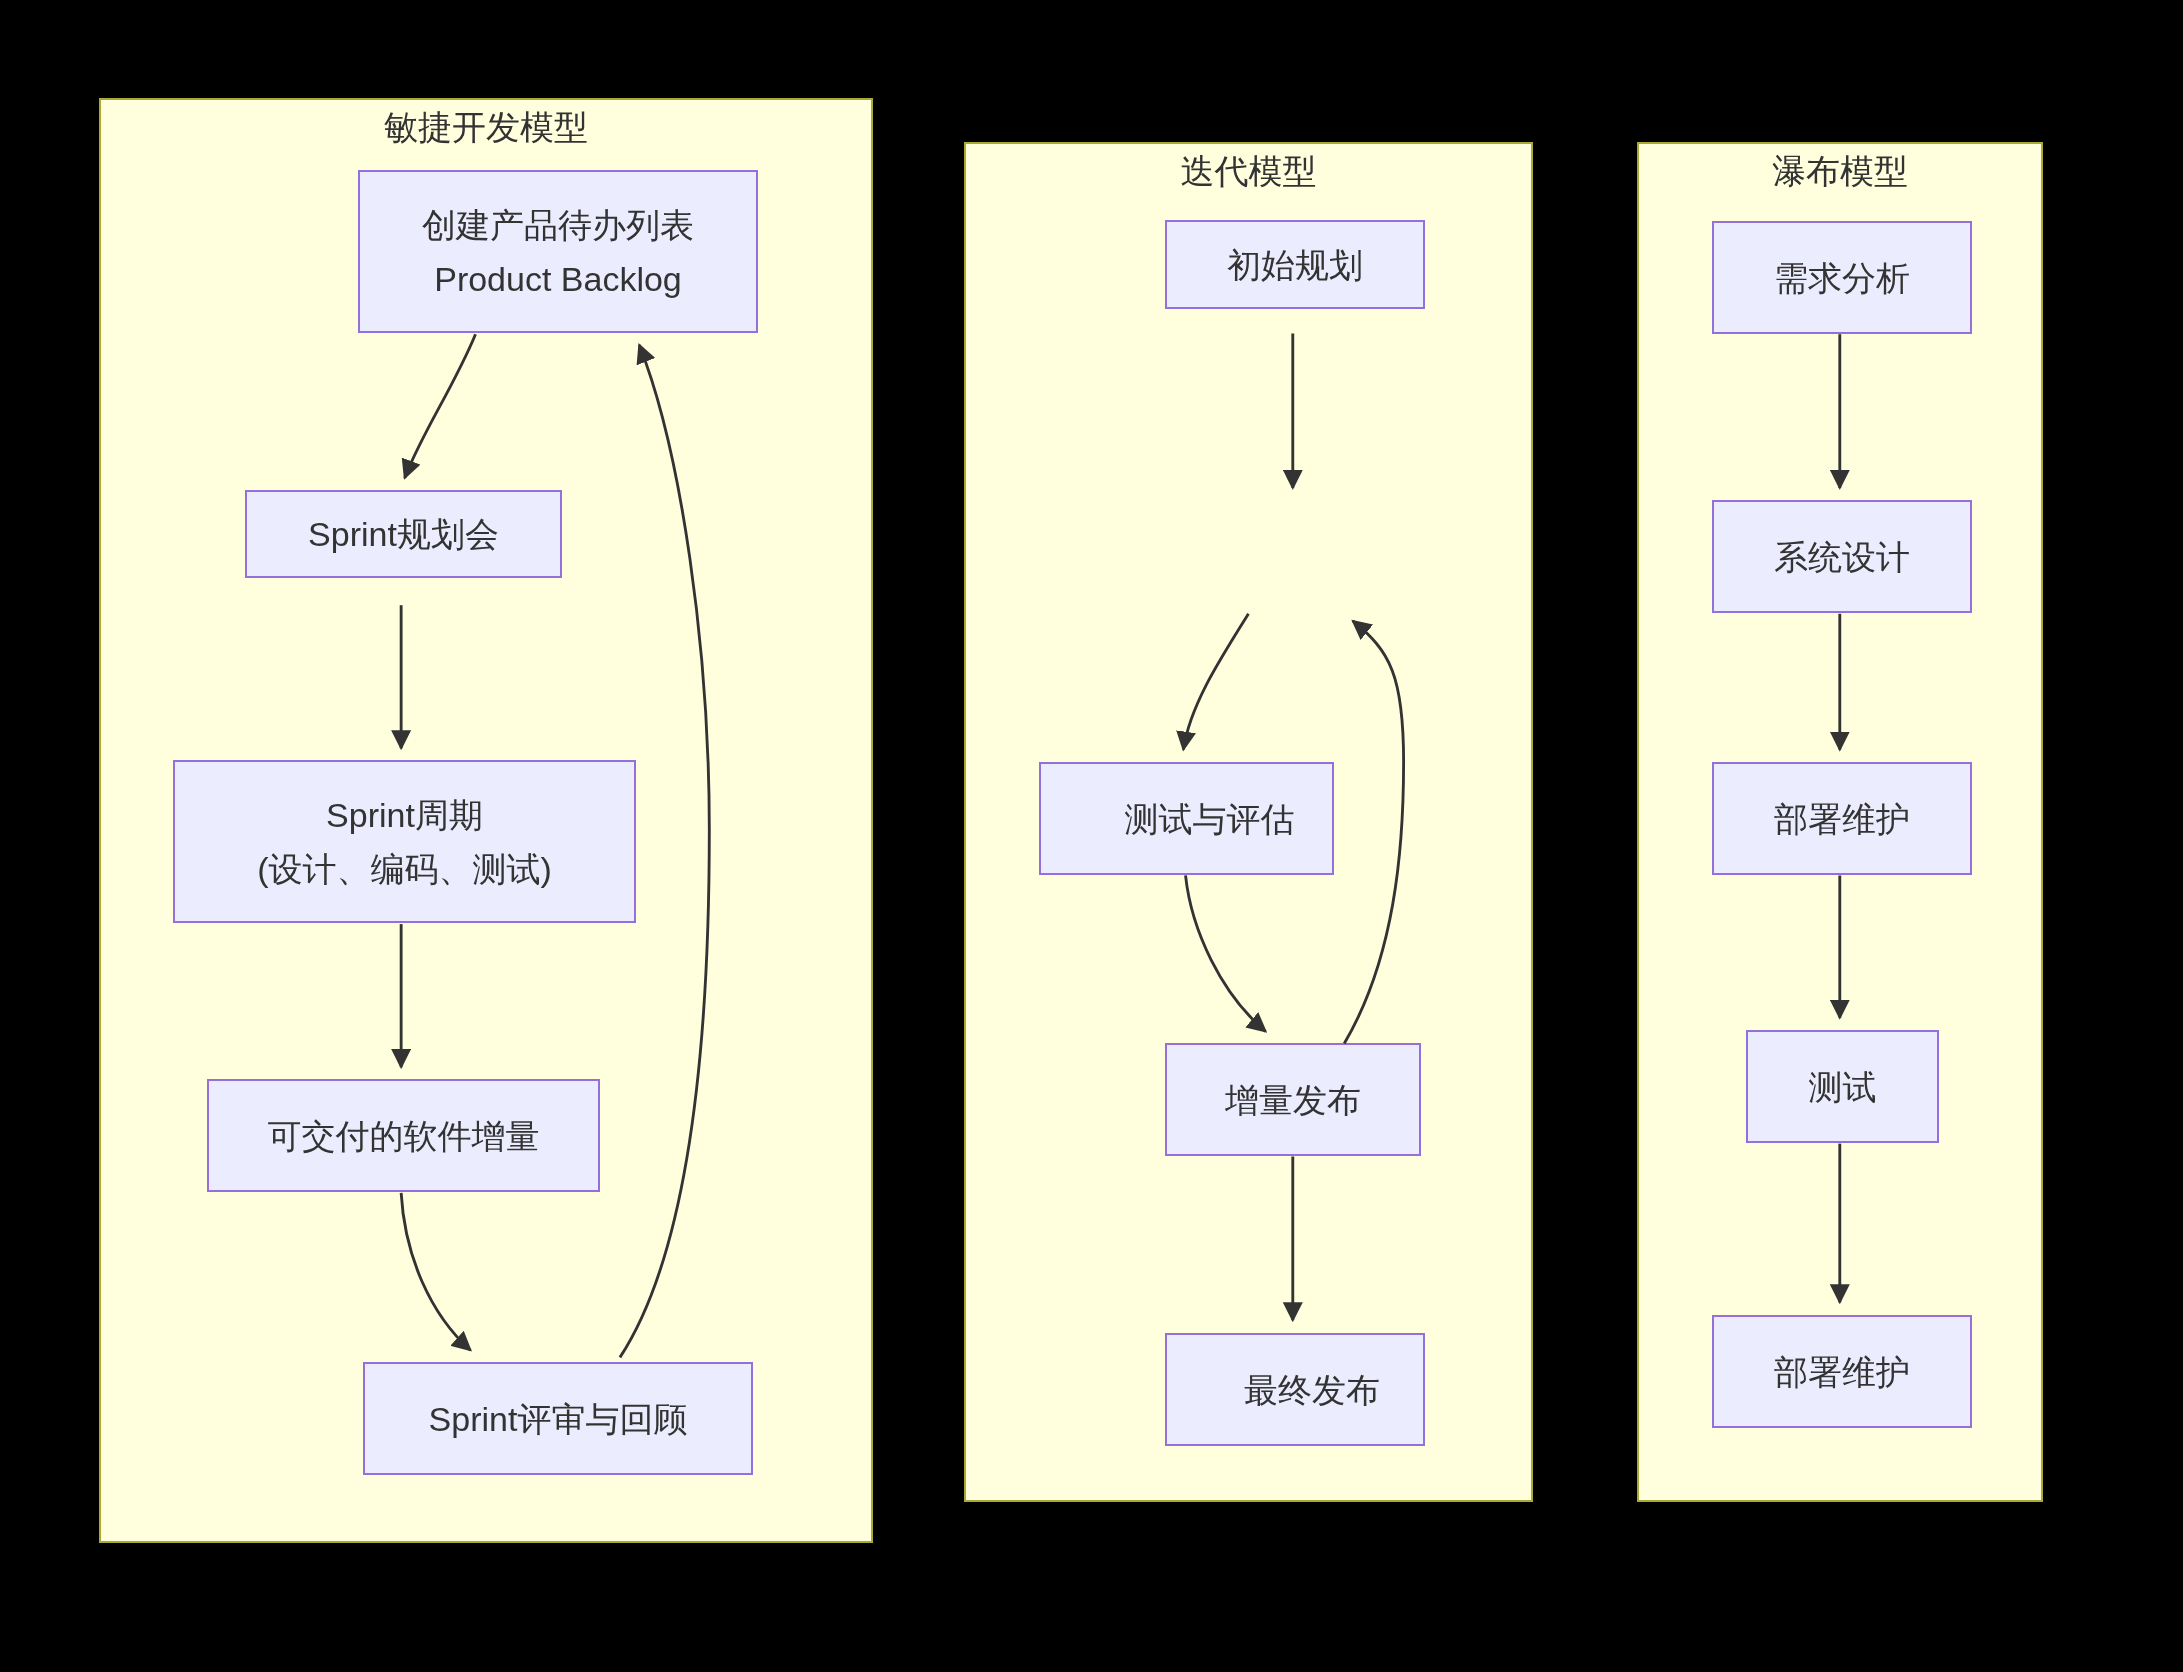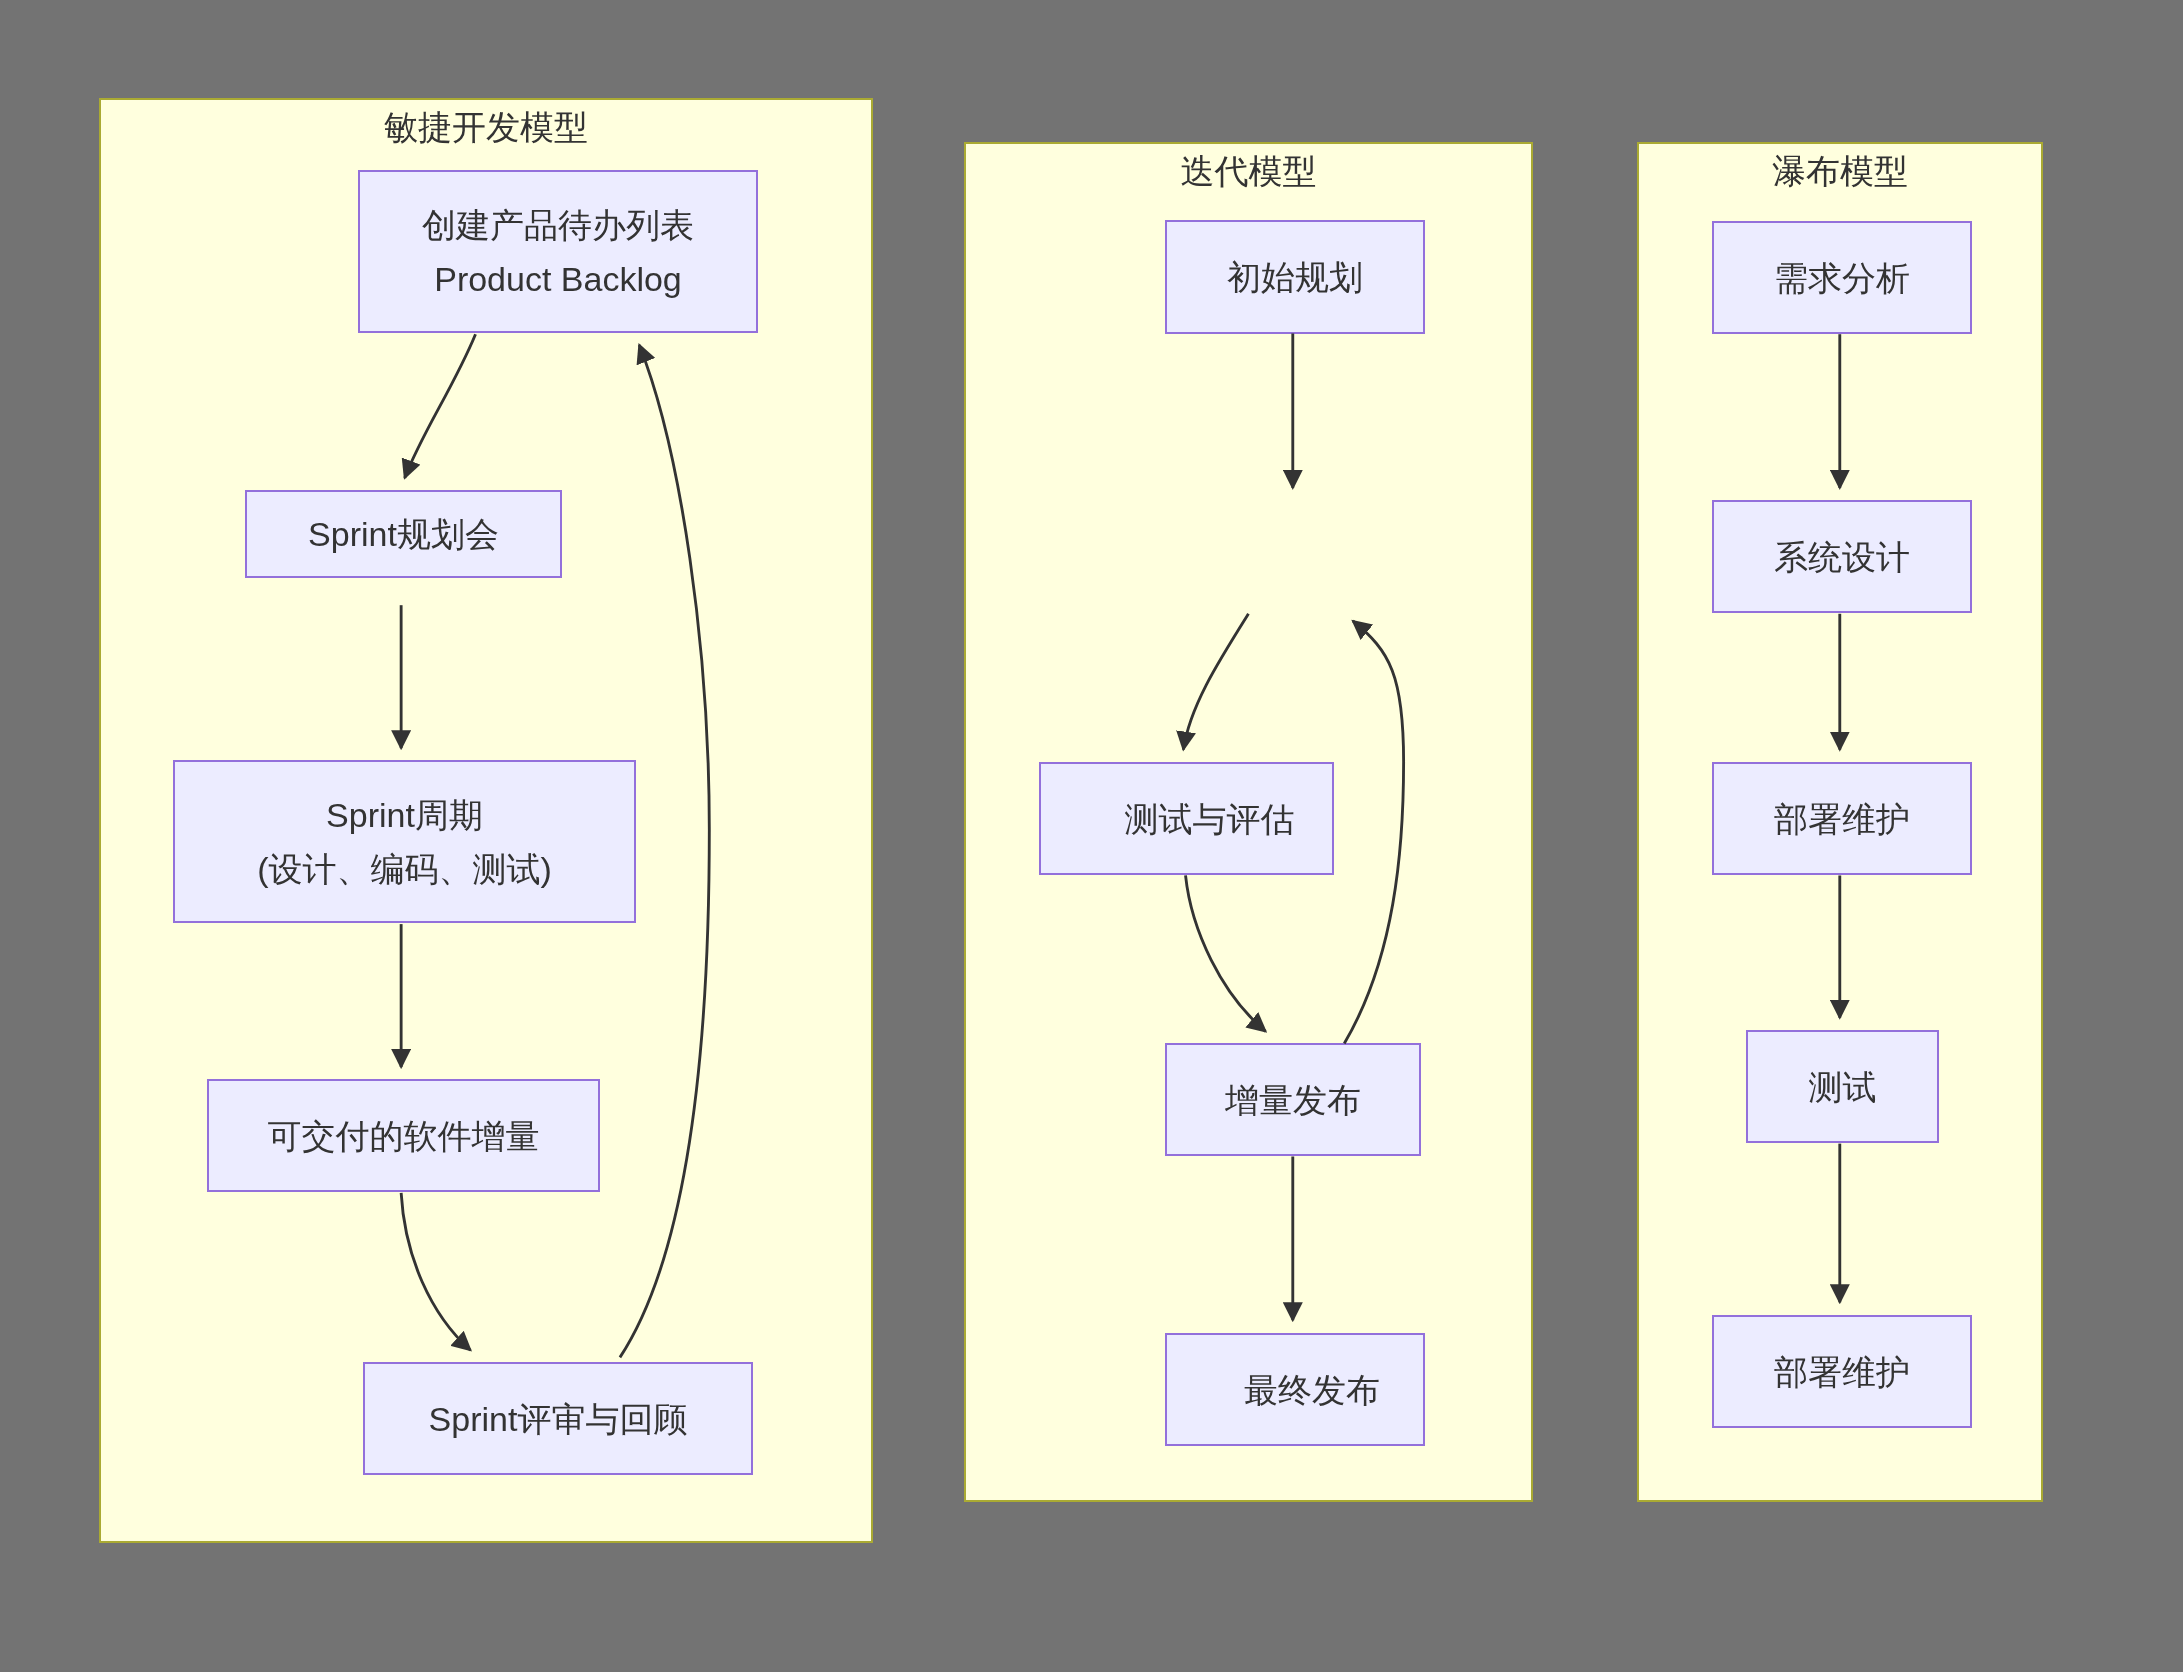--- a/index.html
+++ b/index.html
@@ -1,20 +1,20 @@
 <!DOCTYPE html>
 <html style="font-size:11.4px"><head>
 <meta charset="utf-8">
 <style>
   html,body{margin:0;padding:0;background:#ffffff;}
   body{
     width:2183px;height:1673px;position:relative;overflow:hidden;
     font-family:"Liberation Sans","DejaVu Sans",sans-serif;color:#333333;
   }
-  #canvas{position:absolute;left:0;top:0;width:2183px;height:1673px;background:#737373;}
+  #canvas{position:absolute;left:0;top:0;width:2183px;height:1673px;background:#000000;}
   .cluster{
     position:absolute;background:#ffffde;border:2.1px solid #aaaa33;box-sizing:border-box;
   }
   .cluster-title{
     position:absolute;left:0;top:5.7px;width:100%;text-align:center;
     font-size:34px;line-height:43px;color:#333333;white-space:nowrap;
   }
   .node{
     position:absolute;background:#ECECFF;border:2.9px solid #9370DB;box-sizing:border-box;
     display:flex;align-items:center;justify-content:center;text-align:center;
@@ -44,21 +44,21 @@
     <div class="node" style="left:106px;top:979px;width:393px;height:113px;">
       <span>可交付的软件增量</span>
     </div>
     <div class="node" style="left:262px;top:1262px;width:390px;height:113px;">
       <span>Sprint评审与回顾</span>
     </div>
   </div>
 
   <div class="cluster" style="left:964px;top:142px;width:569px;height:1360px;">
     <div class="cluster-title">迭代模型</div>
-    <div class="node" style="left:199px;top:76px;width:260px;height:114px;">
+    <div class="node" style="left:199px;top:76px;width:260px;height:89px;">
       <span>初始规划</span>
     </div>
     <div class="node" style="left:73px;top:618px;width:295px;height:113px;padding-left:46px;">
       <span>测试与评估</span>
     </div>
     <div class="node" style="left:199px;top:899px;width:256px;height:113px;">
       <span>增量发布</span>
     </div>
     <div class="node" style="left:199px;top:1189px;width:260px;height:113px;padding-left:34px;">
       <span>最终发布</span>

